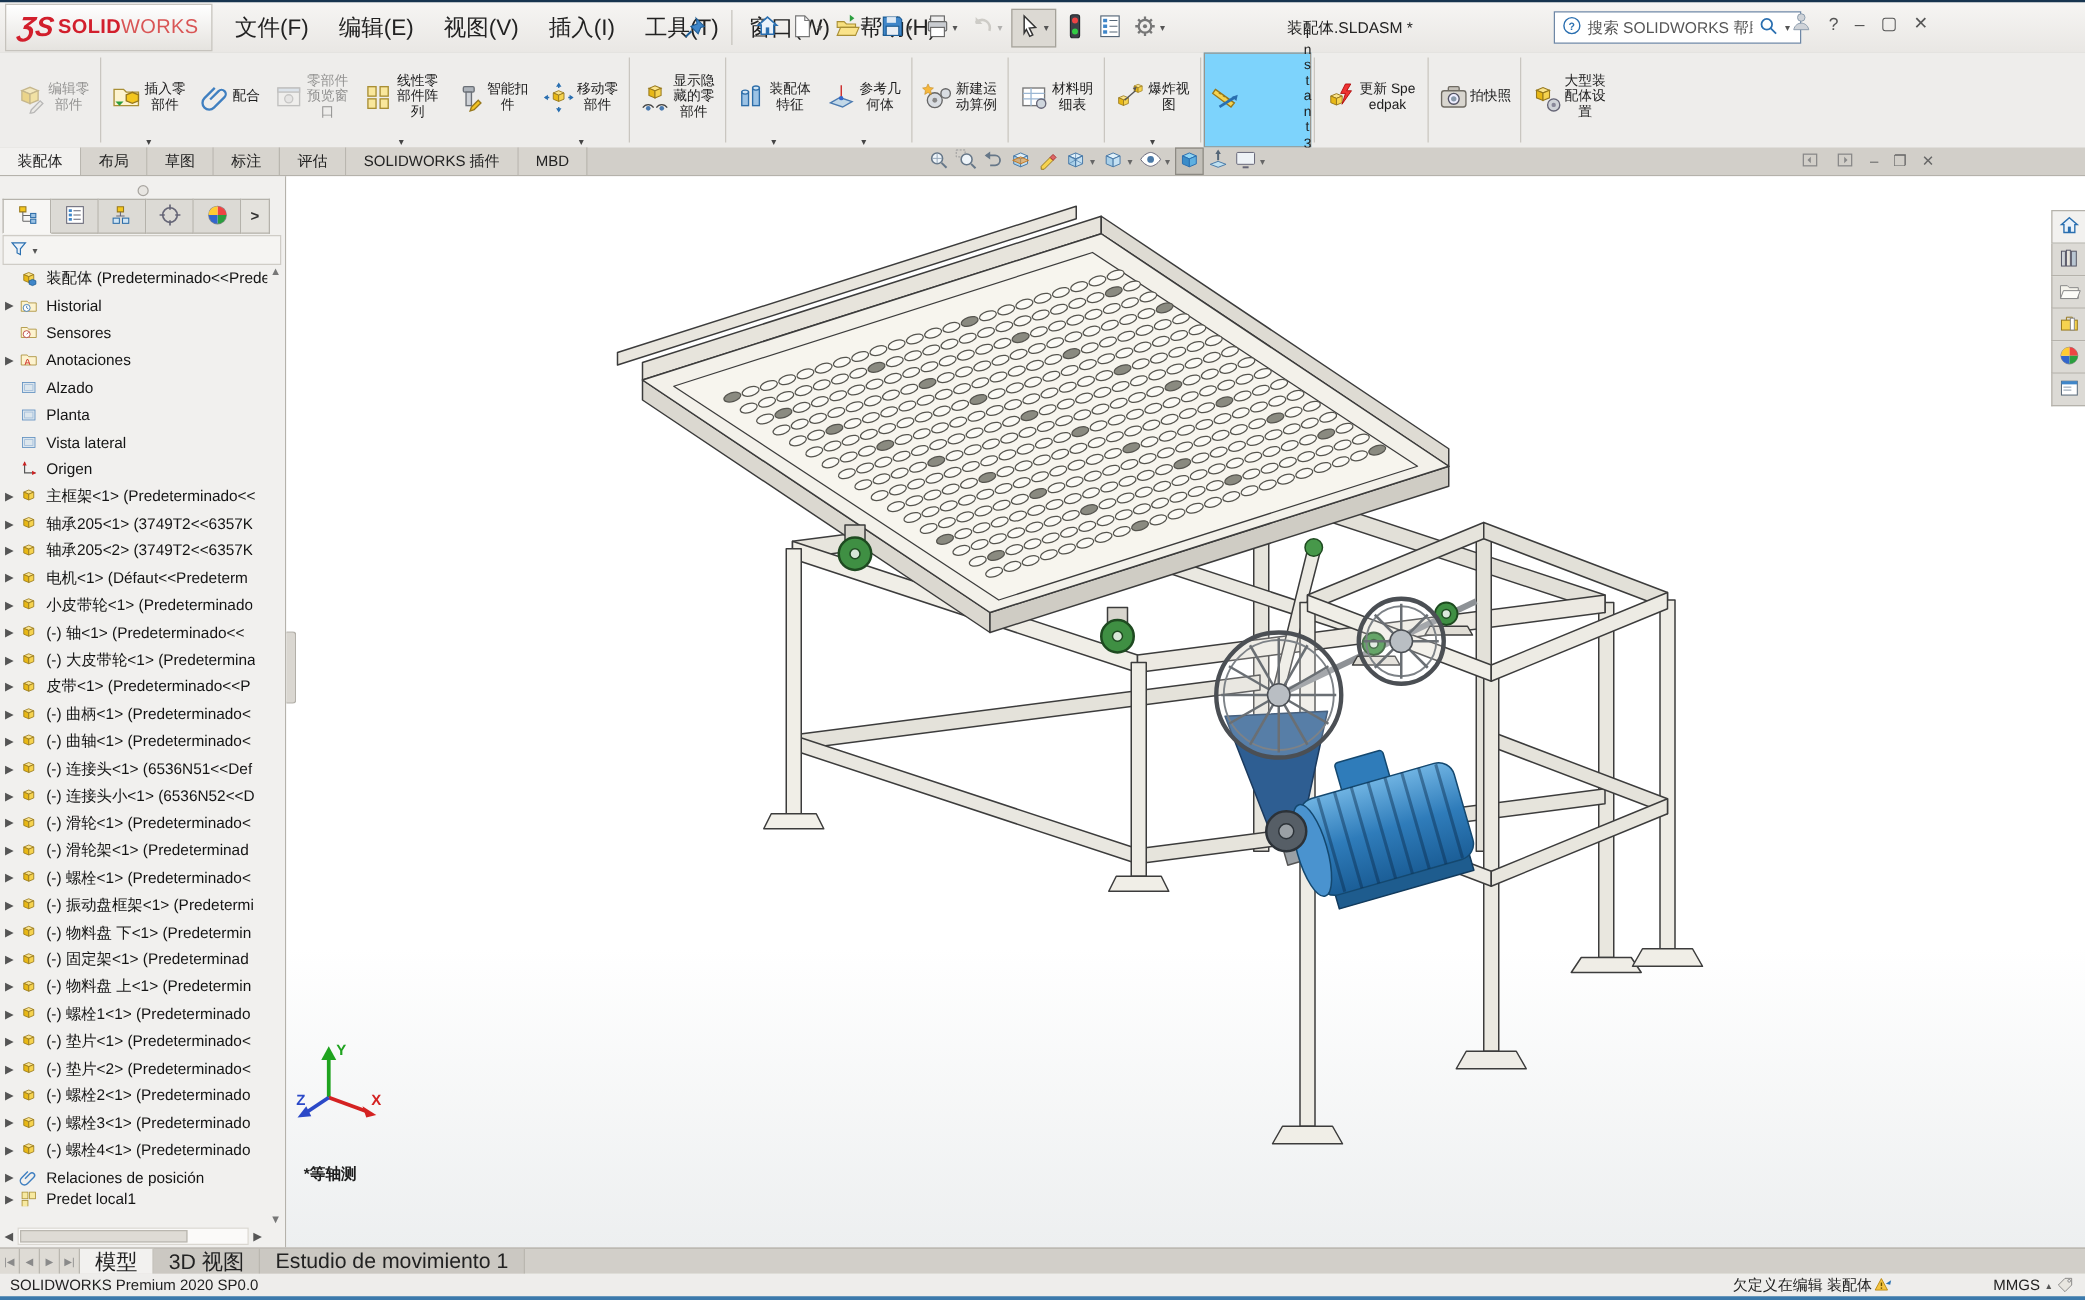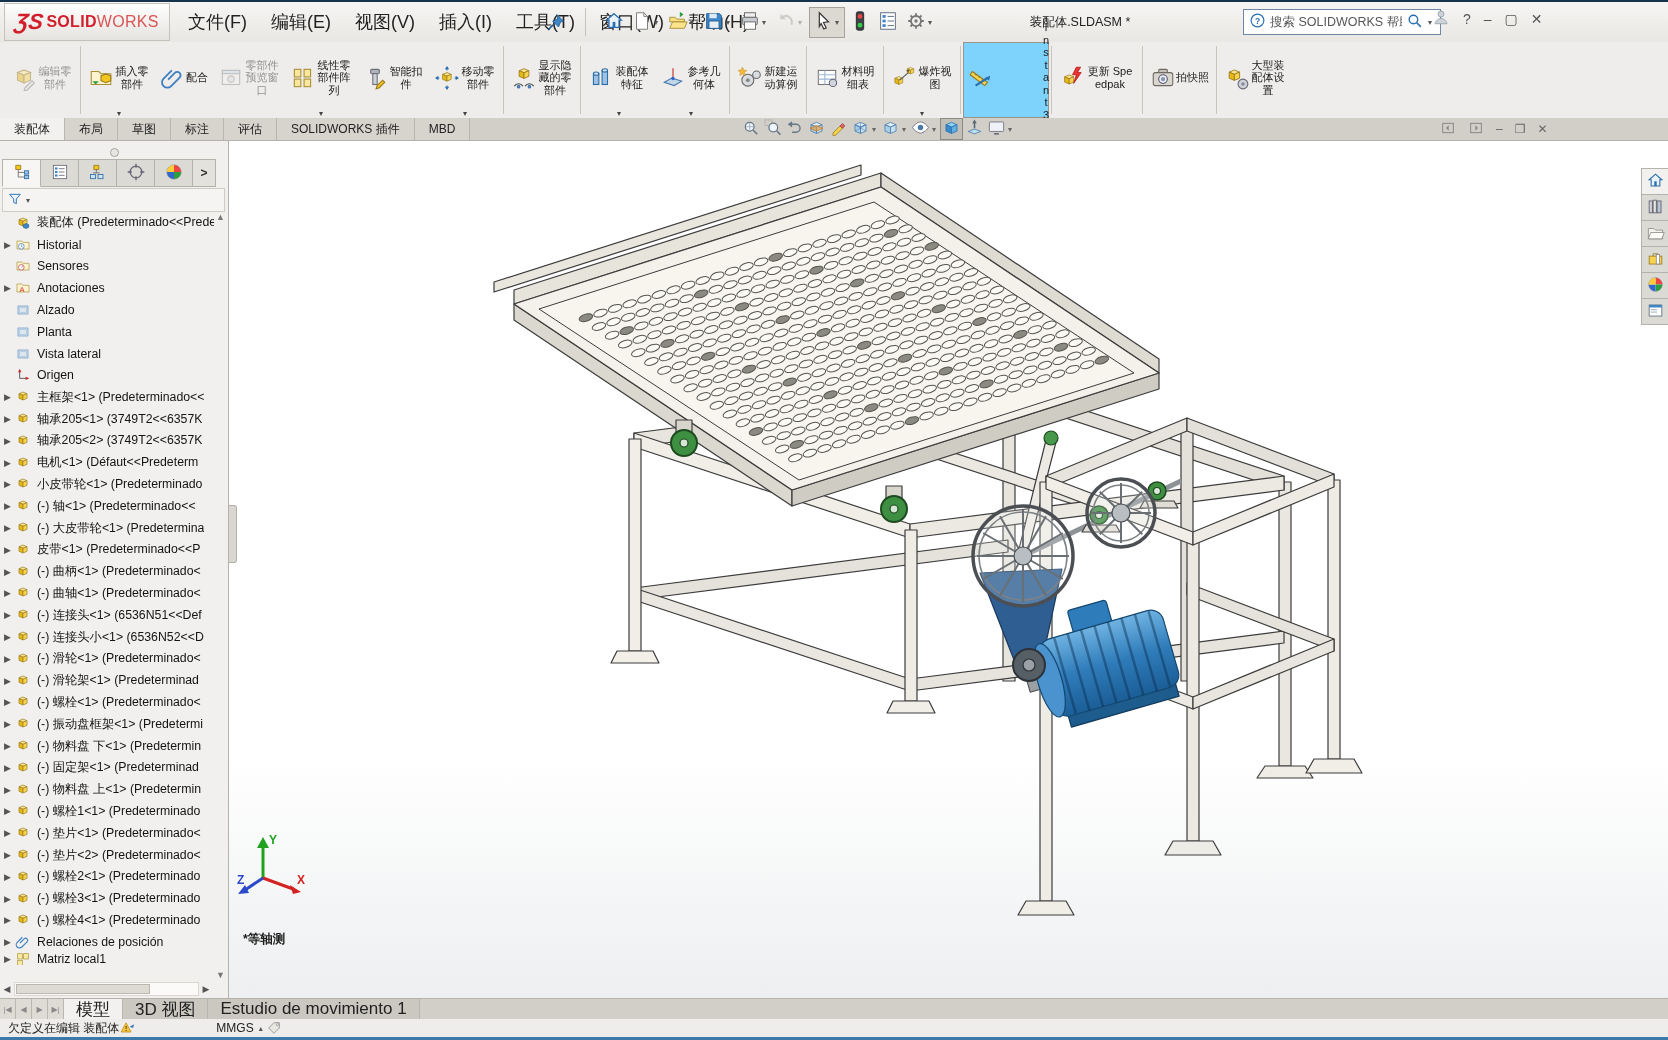--- a/index.html
+++ b/index.html
@@ -978,21 +978,21 @@
             <span class="tarrow">▶</span>
             <span class="ticon">
               <svg width="16" height="16" viewBox="0 0 24 24">
                 <g fill="#f7e9a0" stroke="#a98f35">
                   <rect x="4" y="4" width="7" height="8"></rect>
                   <rect x="13" y="4" width="7" height="8"></rect>
                   <rect x="4" y="14" width="7" height="8"></rect>
                 </g>
               </svg>
             </span>
-            <span class="tlabel">Matriz local1</span>
+            <span class="tlabel">Predet local1</span>
           </div>
         </div>
       <div class="vscroll">
           <span>▲</span>
           <span>▼</span>
         </div>
       <div class="hscroll">
         <span class="hs-btn">◀</span>
         <span class="hs-track">
             <span class="hs-thumb"></span>
@@ -1572,20 +1572,21 @@
         <span>▶|</span>
       </div>
     <div style="display:flex" id="study-tabs">
         <div class="btab active">模型</div>
         <div class="btab">3D 视图</div>
         <div class="btab">Estudio de movimiento 1</div>
       </div>
   </div>
 
   <div class="status">
+    <span class="sleft">SOLIDWORKS Premium 2020 SP0.0</span>
     <span class="sitem">欠定义</span>
     <span class="sitem">在编辑 装配体</span>
     <span class="sitem" id="warn-ic">
         <svg width="17" height="17" viewBox="0 0 24 24">
           <path d="M10 4L3 17h14z" fill="#f5c542" stroke="#b8860b"></path>
           <rect x="9.3" y="8.5" width="1.6" height="4" fill="#6b5200"></rect>
           <rect x="9.3" y="14" width="1.6" height="1.6" fill="#6b5200"></rect>
           <path d="M15 10l6-4-1 5z" fill="#2a6fb0"></path>
         </svg>
       </span>

